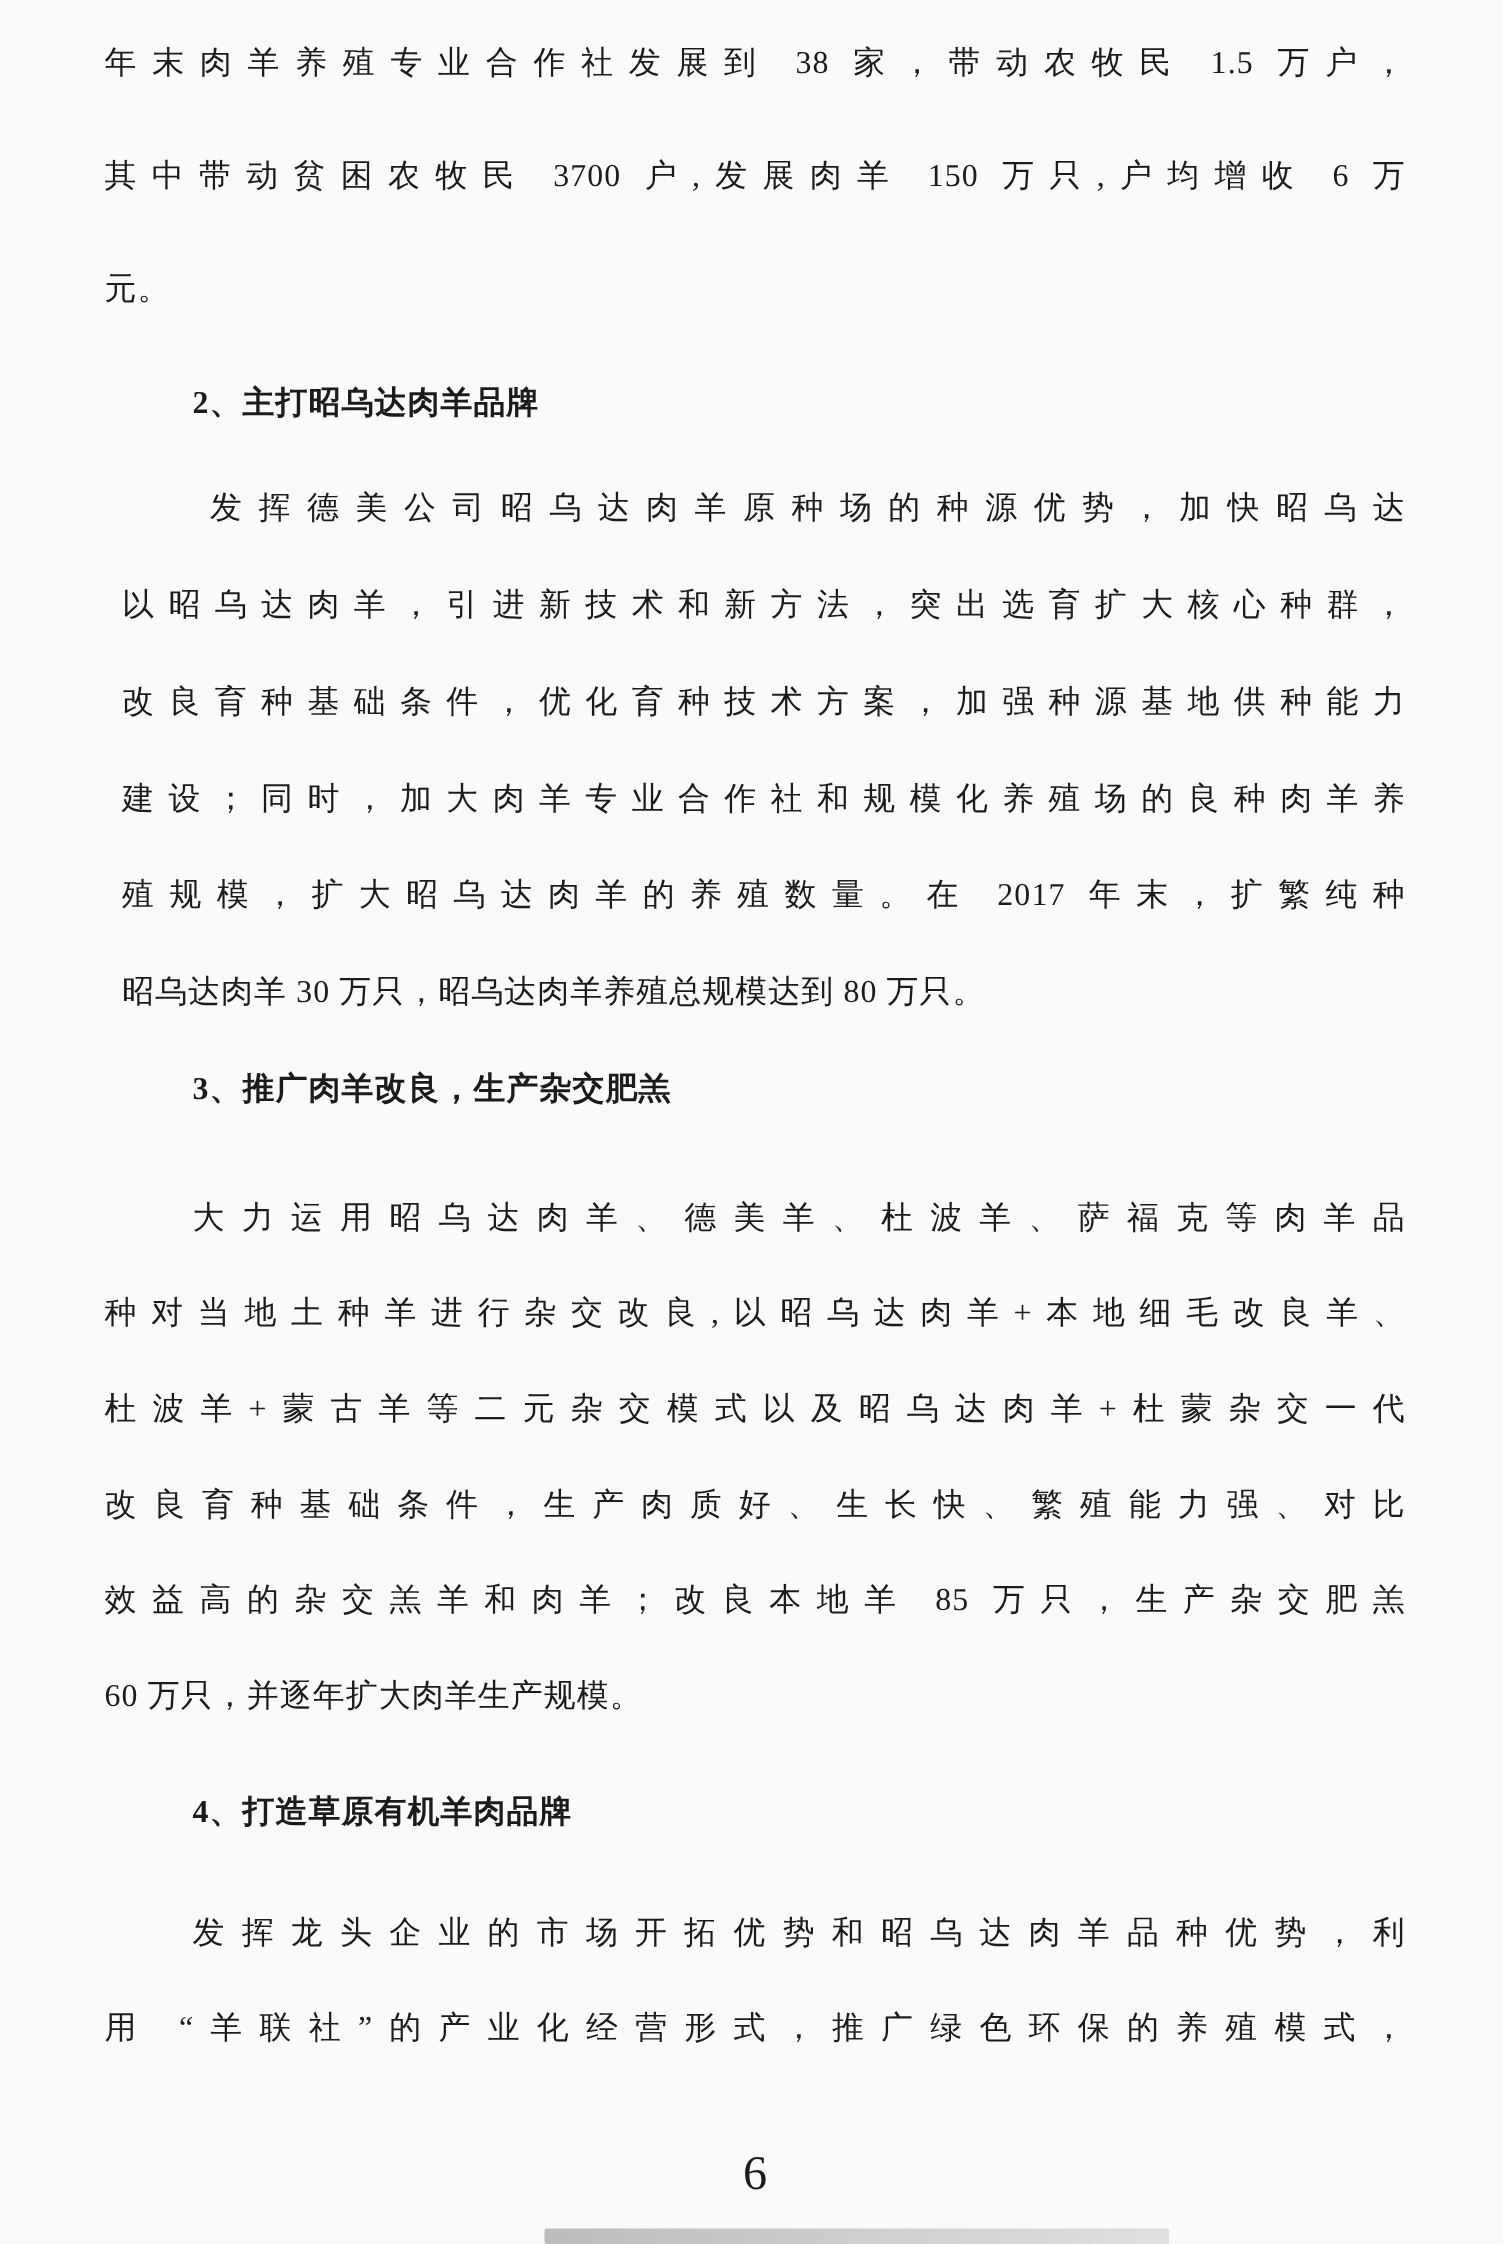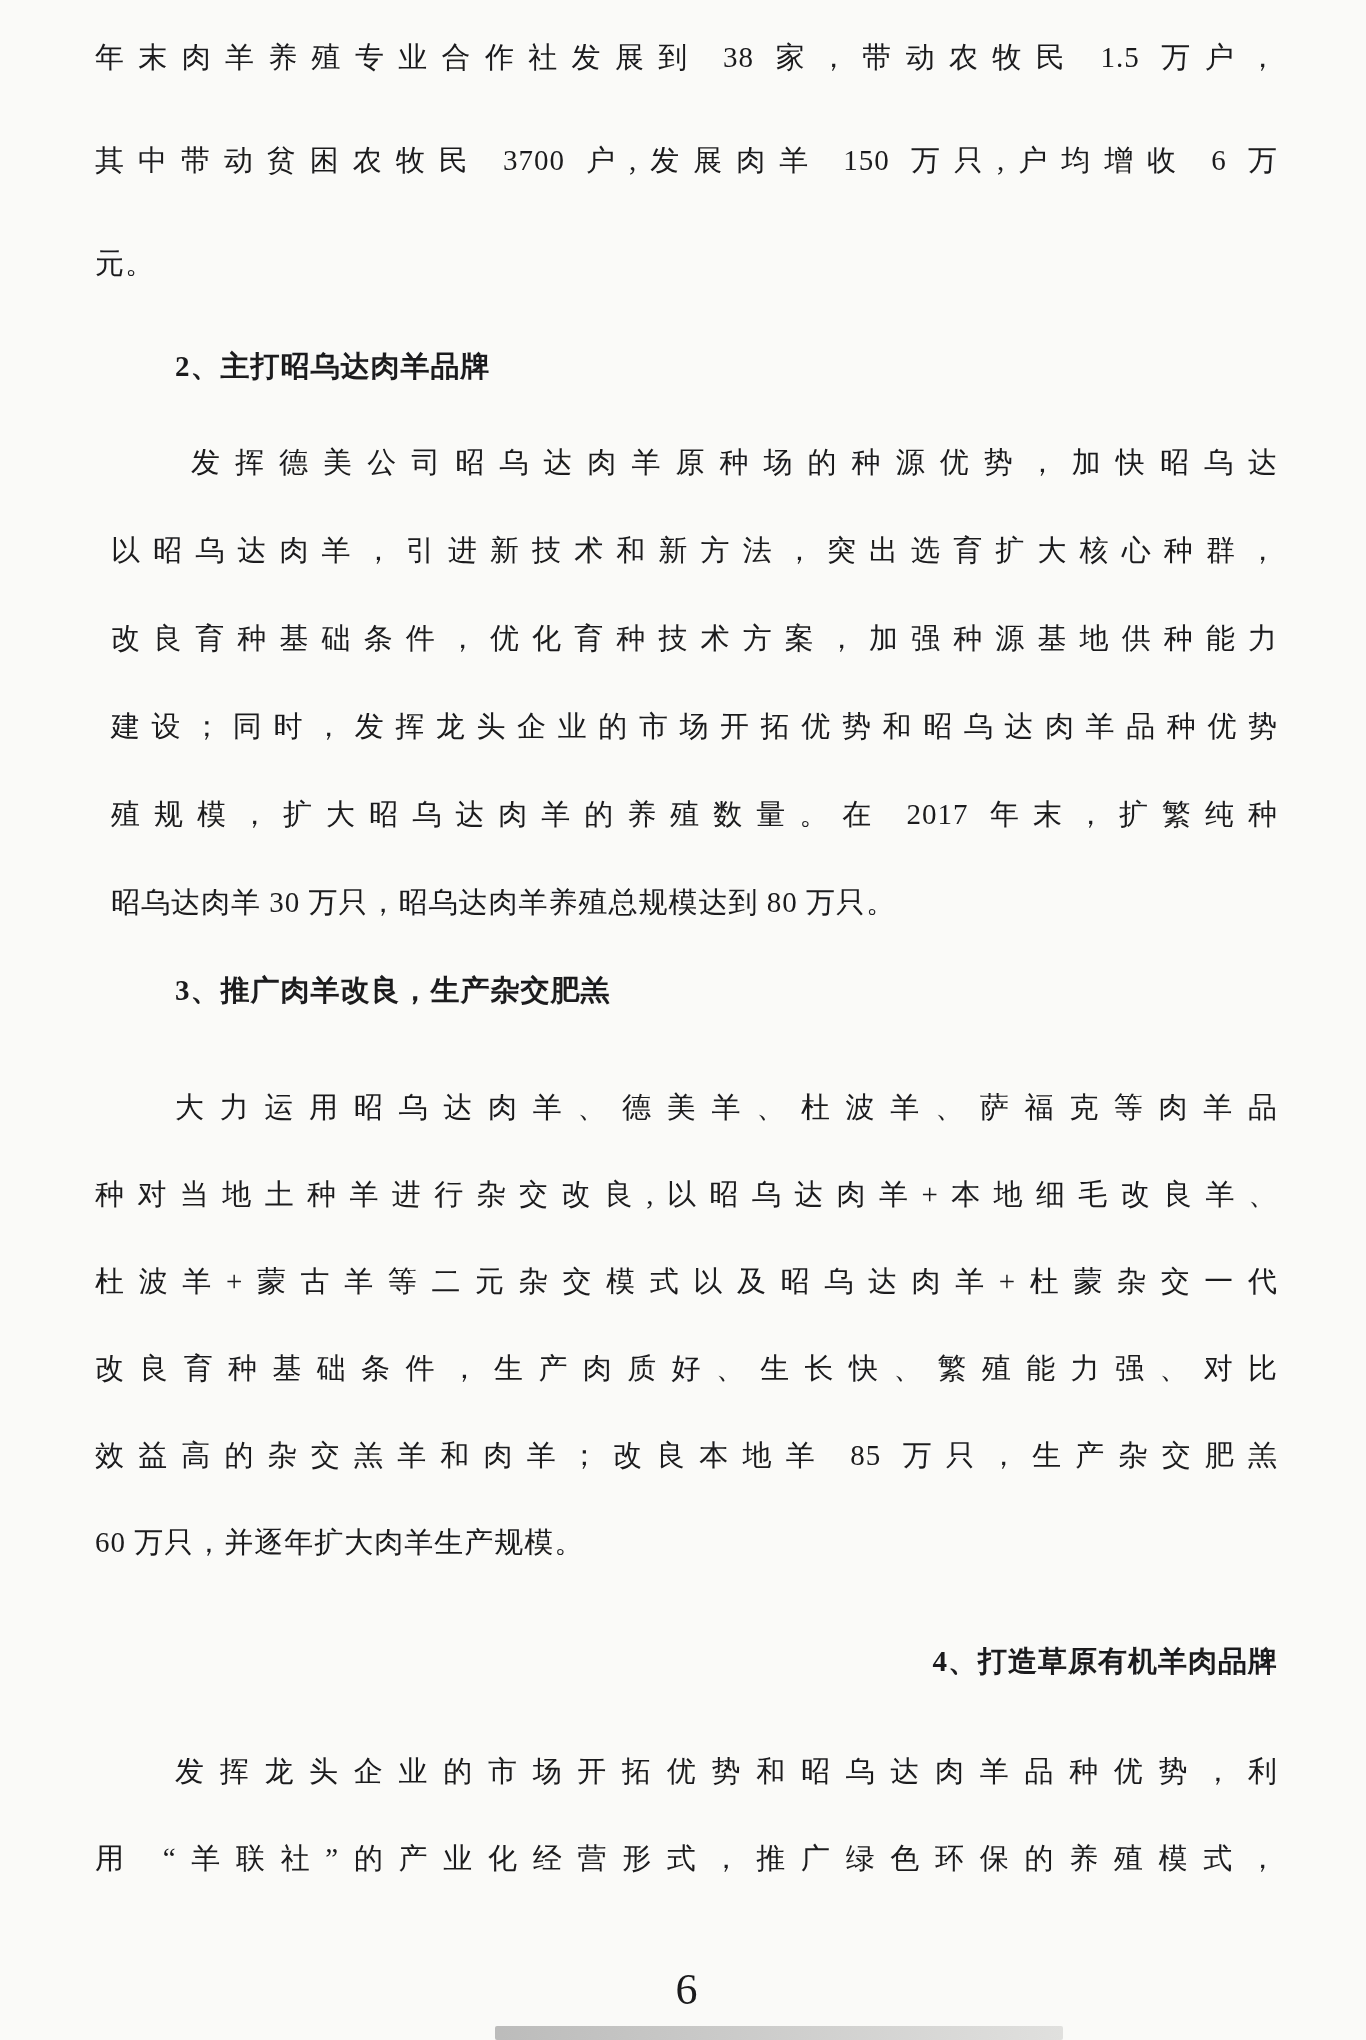--- a/index.html
+++ b/index.html
@@ -37,21 +37,21 @@
   .heading .line{
     font-weight:600;
     text-indent:80px;
   }
   
   .b-p1 .line{height:103px;}
   .b-h2 .line{height:96px;}
   .b-p2 .line{height:88px;margin-left:16px;}
   .b-h3 .line{height:117px;}
   .b-p3 .line{height:87px;}
-  .b-h4{margin-top:32px;text-align:right;}
+  .b-h4{margin-top:18px;}
   .b-h4 .line{height:110px;}
   .b-p4 .line{height:87px;}
   .page-number{
     margin-top:36px;
     text-align:center;
     font-size:44px;
     height:60px;
   }
   .scan-artifact{
     position:absolute;
@@ -72,21 +72,21 @@
         <div class="line fill">其中带动贫困农牧民 3700 户,发展肉羊 150 万只,户均增收 6 万</div>
         <div class="line">元。</div>
       </div>
       <div class="block heading b-h2">
         <div class="line">2、主打昭乌达肉羊品牌</div>
       </div>
       <div class="block paragraph b-p2">
         <div class="line indent fill">发挥德美公司昭乌达肉羊原种场的种源优势，加快昭乌达</div>
         <div class="line fill">以昭乌达肉羊，引进新技术和新方法，突出选育扩大核心种群，</div>
         <div class="line fill">改良育种基础条件，优化育种技术方案，加强种源基地供种能力</div>
-        <div class="line fill">建设；同时，发挥龙头企业的市场开拓优势和昭乌达肉羊品种优势</div>
+        <div class="line fill">建设；同时，加大肉羊专业合作社和规模化养殖场的良种肉羊养</div>
         <div class="line fill">殖规模，扩大昭乌达肉羊的养殖数量。在 2017 年末，扩繁纯种</div>
         <div class="line">昭乌达肉羊 30 万只，昭乌达肉羊养殖总规模达到 80 万只。</div>
       </div>
       <div class="block heading b-h3">
         <div class="line">3、推广肉羊改良，生产杂交肥羔</div>
       </div>
       <div class="block paragraph b-p3">
         <div class="line indent fill">大力运用昭乌达肉羊、德美羊、杜波羊、萨福克等肉羊品</div>
         <div class="line fill">种对当地土种羊进行杂交改良,以昭乌达肉羊+本地细毛改良羊、</div>
         <div class="line fill">杜波羊+蒙古羊等二元杂交模式以及昭乌达肉羊+杜蒙杂交一代</div>

